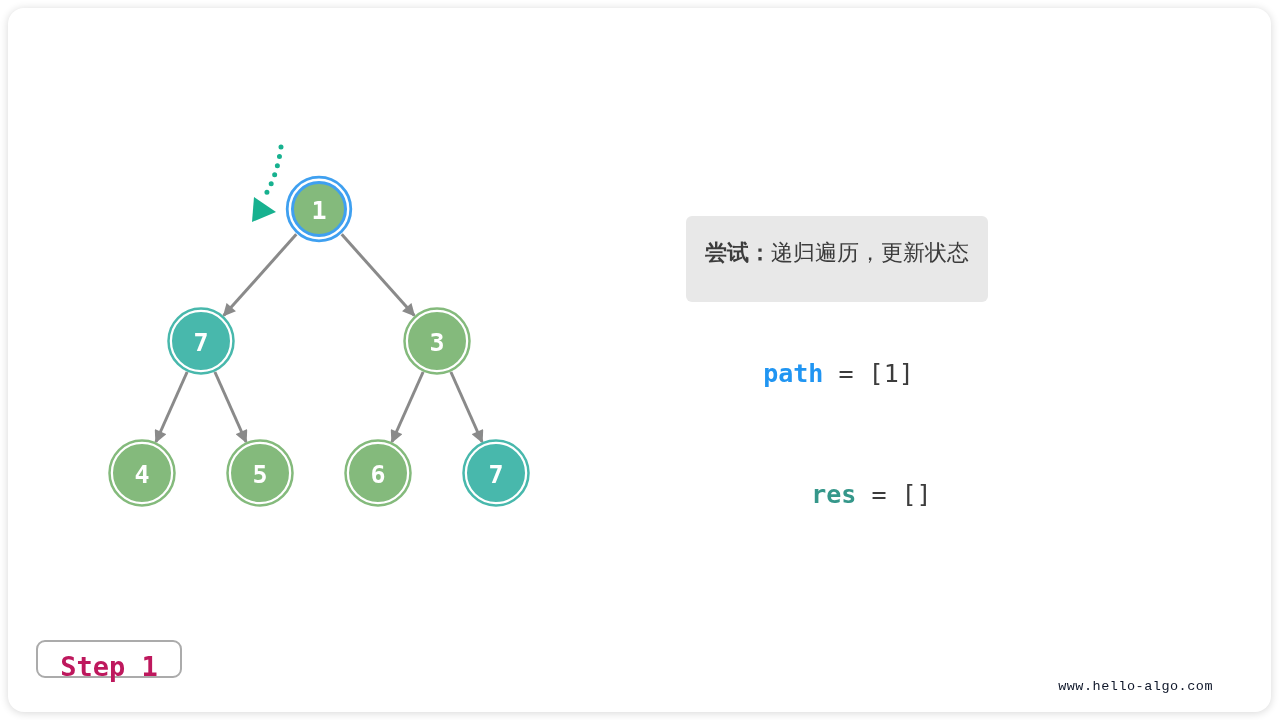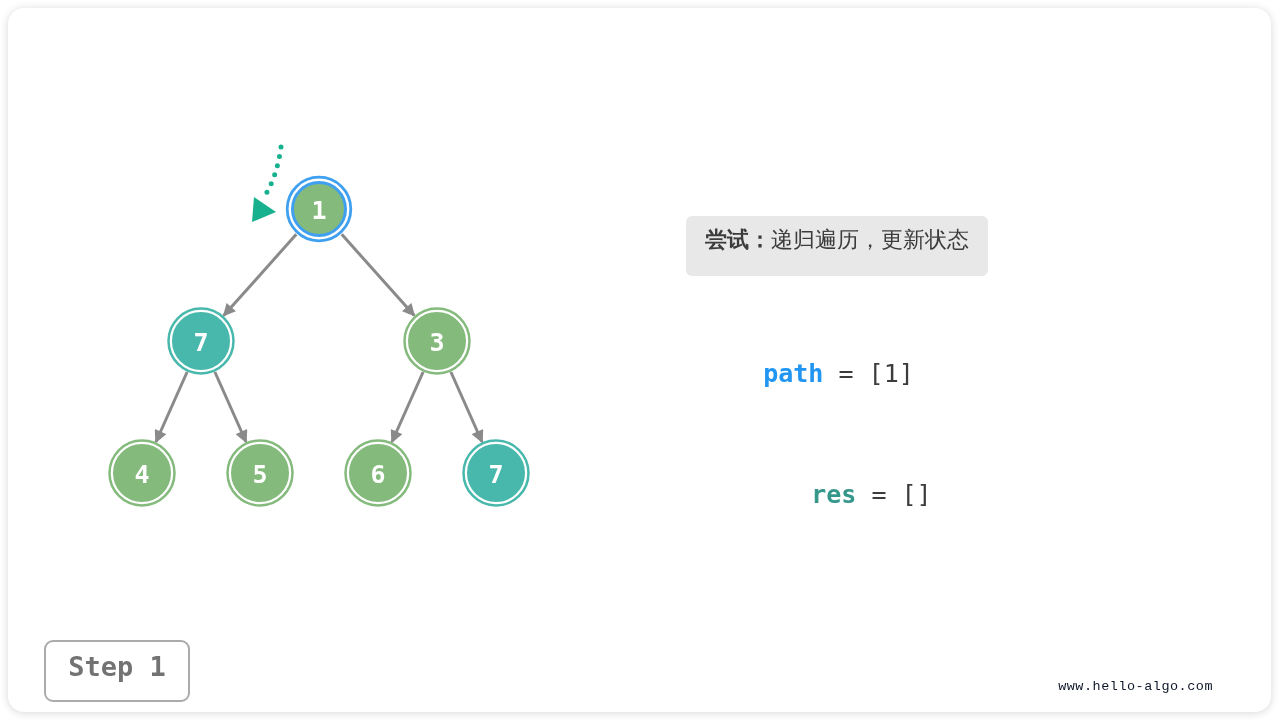--- a/index.html
+++ b/index.html
@@ -28,48 +28,48 @@
     font-family: "DejaVu Sans Mono", monospace;
     font-size: 25px;
     font-weight: bold;
     fill: #ffffff;
   }
   .txt { position: absolute; color: #3C3C3C; font-size: 22px; white-space: nowrap; }
   .txt b { font-weight: 700; }
   #try-box {
     left: 686px; top: 216px;
     height: 60px; line-height: 48px;
-    padding: 0 19px;
+    padding: 13px 19px;
     background: #E8E8E8;
     border-radius: 6px;
   }
   #back-line { left: 704px; top: 278px; height: 27px; line-height: 27px; }
   .code-line {
     position: absolute;
     font-family: "DejaVu Sans Mono", monospace;
     font-size: 25px;
     color: #3C3C3C;
     white-space: pre;
   }
   #path-line { left: 703px; top: 330px; }
   #res-line  { left: 703px; top: 451px; }
   .var-path { color: #2095F2; font-weight: bold; margin-top: 46px; }
   .var-res  { color: #35978A; font-weight: bold; margin-left: 48px; }
   #step-badge {
     position: absolute;
-    left: 44px; top: 640px;
-    width: 146px; height: 62px;
+    left: 36px; top: 640px;
+    width: 146px; height: 38px;
     box-sizing: border-box;
     border: 2px solid #ABABAB;
     border-radius: 9px;
     background: #ffffff;
     font-family: "DejaVu Sans Mono", monospace;
     font-weight: bold;
     font-size: 27px;
-    color: #737373;
+    color: #be185d;
     text-align: center;
     line-height: 49px;
   }
   #watermark {
     position: absolute;
     right: 67px; top: 679px;
     font-family: Liberation Mono, monospace;
     font-size: 13.5px;
     color: #0f172a;
     letter-spacing: 0.5px;

